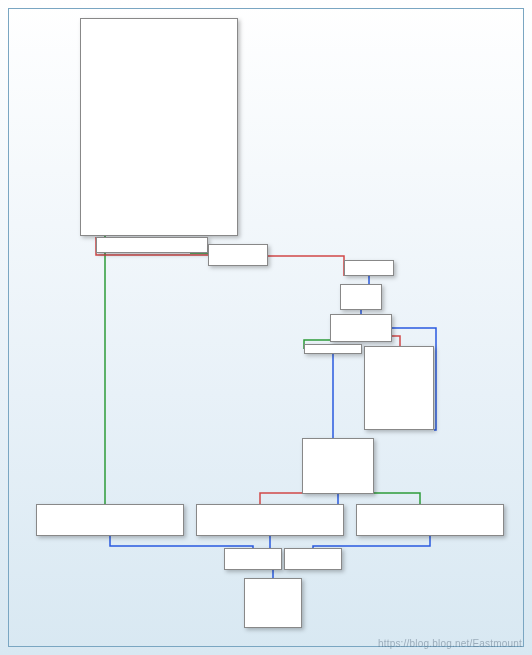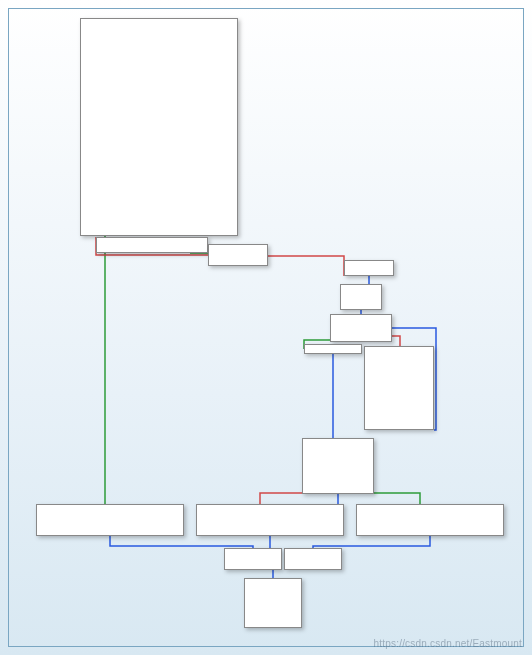--- a/index.html
+++ b/index.html
@@ -91,13 +91,13 @@
     <div class="box" style="left: 364px; top: 346px; width: 70px; height: 84px;"></div>
     <div class="box" style="left: 302px; top: 438px; width: 72px; height: 56px;"></div>
     <div class="box" style="left: 36px; top: 504px; width: 148px; height: 32px;"></div>
     <div class="box" style="left: 196px; top: 504px; width: 148px; height: 32px;"></div>
     <div class="box" style="left: 356px; top: 504px; width: 148px; height: 32px;"></div>
     <div class="box" style="left: 224px; top: 548px; width: 58px; height: 22px;"></div>
     <div class="box" style="left: 284px; top: 548px; width: 58px; height: 22px;"></div>
     <div class="box" style="left: 244px; top: 578px; width: 58px; height: 50px;"></div>
   </div>
 
-<div class="watermark">https://csdn.csdn.net/Eastmount</div>
+<div class="watermark">https://blog.blog.net/Eastmount</div>
 
 </body></html>

